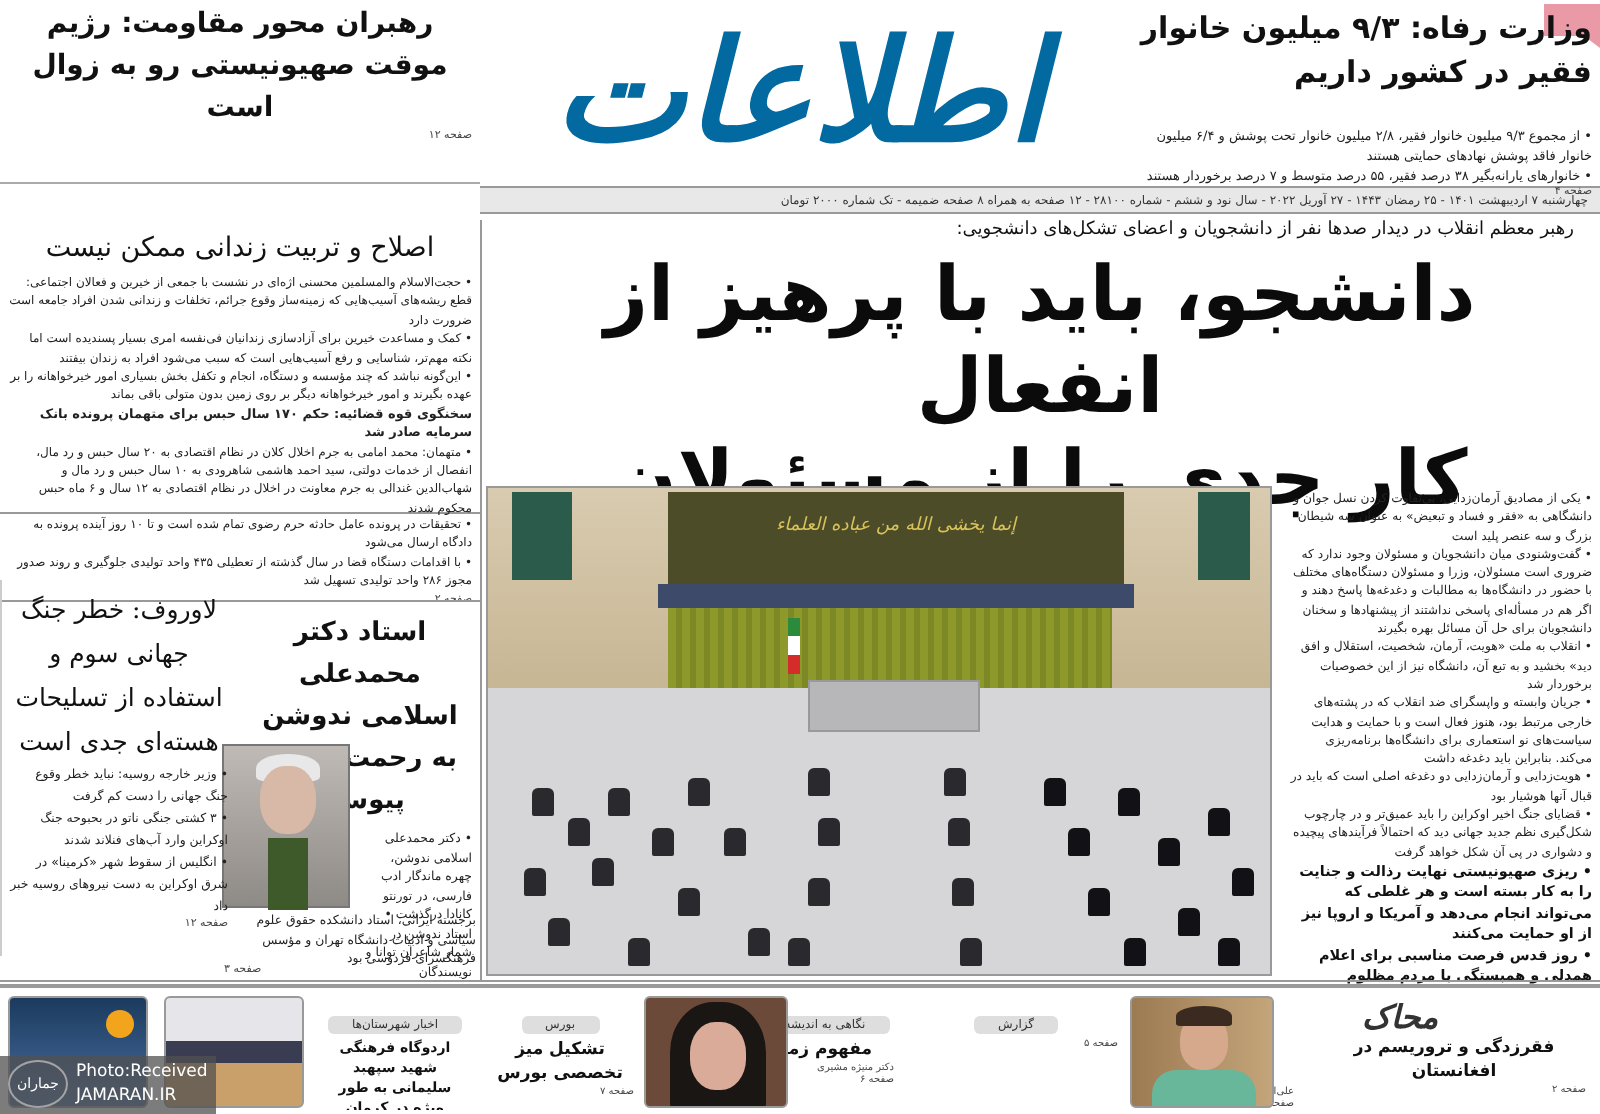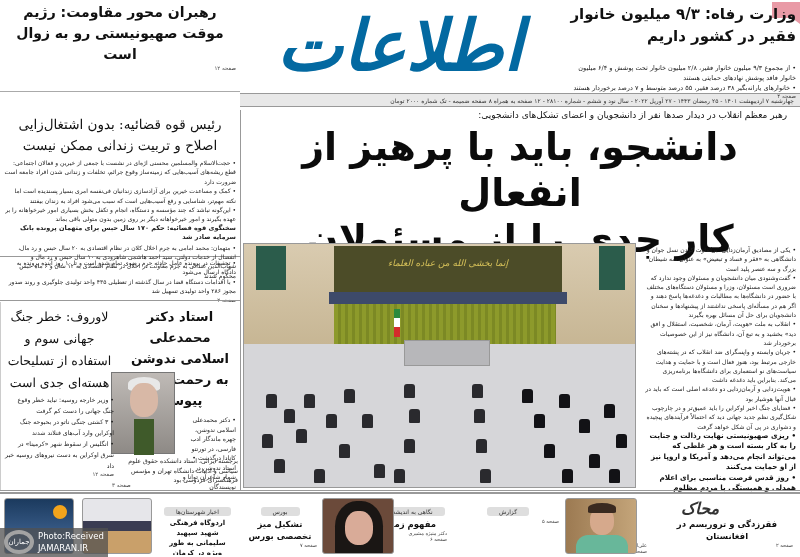--- a/index.html
+++ b/index.html
@@ -72,21 +72,21 @@
 
   
   .bottom-strip { left: 0; top: 492px; width: 800px; height: 65px; border-top: 2px solid #999; background: #fff; }
   .b-card { position: absolute; top: 3px; height: 58px; border: 1px solid #bbb; border-radius: 4px; padding: 2px 3px; text-align: center; overflow: hidden; }
   .b-label { display: inline-block; background: #dedede; border-radius: 3px; font-size: 6px; padding: 1px 12px; color: #333; margin-bottom: 2px; }
   .b-title { font-weight: bold; font-size: 8.5px; line-height: 12px; }
   .b-meta { font-size: 5px; color: #444; text-align: right; }
   .b-photo { position: absolute; top: 4px; height: 56px; border: 1px solid #999; border-radius: 3px; overflow: hidden; }
 
   .watermark { position: absolute; left: 0; top: 528px; width: 108px; height: 29px; background: rgba(80,80,80,0.75); color: #fff; font-size: 8.5px; line-height: 12px; padding: 2px 4px 0 38px; direction: ltr; text-align: left; }
-  .watermark .logo { position: absolute; left: 4px; top: 2px; width: 30px; height: 24px; border: 4px solid #a3a3a3; border-radius: 50%; font-size: 7px; display: flex; align-items: center; justify-content: center; }
+  .watermark .logo { position: absolute; left: 4px; top: 2px; width: 30px; height: 24px; border: 1px solid #a3a3a3; border-radius: 50%; font-size: 7px; display: flex; align-items: center; justify-content: center; }
 
   .rule { position: absolute; background: #999; }
 </style>
 </head>
 <body>
 
 <div class="abs masthead-logo">
   <span>اطلاعات</span>
 </div>
 <div class="abs date-bar">چهارشنبه ۷ اردیبهشت ۱۴۰۱ - ۲۵ رمضان ۱۴۴۳ - ۲۷ آوریل ۲۰۲۲ - سال نود و ششم - شماره ۲۸۱۰۰ - ۱۲ صفحه به همراه ۸ صفحه ضمیمه - تک شماره ۲۰۰۰ تومان</div>
@@ -152,21 +152,20 @@
   <div class="seat f" style="left:315px;top:150px"></div>
   <div class="seat f" style="left:335px;top:175px"></div>
   <div class="seat f" style="left:345px;top:210px"></div>
   <div class="seat f" style="left:360px;top:160px"></div>
   <div class="seat f" style="left:372px;top:190px"></div>
   <div class="seat f" style="left:318px;top:225px"></div>
   <div class="seat f" style="left:365px;top:225px"></div>
 </div>
 
 <div class="abs lc-box">
-  <div class="lc-title">رئیس قوه قضائیه: بدون اشتغال‌زایی</div>
   <div class="lc-title">اصلاح و تربیت زندانی ممکن نیست</div>
   <div class="lc-body">
     <div>• حجت‌الاسلام والمسلمین محسنی اژه‌ای در نشست با جمعی از خیرین و فعالان اجتماعی: قطع ریشه‌های آسیب‌هایی که زمینه‌ساز وقوع جرائم، تخلفات و زندانی شدن افراد جامعه است ضرورت دارد</div>
     <div>• کمک و مساعدت خیرین برای آزادسازی زندانیان فی‌نفسه امری بسیار پسندیده است اما نکته مهم‌تر، شناسایی و رفع آسیب‌هایی است که سبب می‌شود افراد به زندان بیفتند</div>
     <div>• این‌گونه نباشد که چند مؤسسه و دستگاه، انجام و تکفل بخش بسیاری امور خیرخواهانه را بر عهده بگیرند و امور خیرخواهانه دیگر بر روی زمین بدون متولی باقی بماند</div>
     <div class="bold">سخنگوی قوه قضائیه: حکم ۱۷۰ سال حبس برای متهمان پرونده بانک سرمایه صادر شد</div>
     <div>• متهمان: محمد امامی به جرم اخلال کلان در نظام اقتصادی به ۲۰ سال حبس و رد مال، انفصال از خدمات دولتی، سید احمد هاشمی شاهرودی به ۱۰ سال حبس و رد مال و شهاب‌الدین غندالی به جرم معاونت در اخلال در نظام اقتصادی به ۱۲ سال و ۶ ماه حبس محکوم شدند</div>
   </div>
 </div>
 <div class="abs" style="left:4px;top:258px;width:232px;font-size:6px;line-height:9.4px;color:#222;">
@@ -183,21 +182,21 @@
 </div>
 <div class="obit-photo" style="top:372px;">
   <div class="coat"></div>
   <div class="hair"></div>
   <div class="face"></div>
   <div class="scarf"></div>
 </div>
 <div class="abs obit-text" style="left:112px;top:456px;width:126px;">برجسته ایرانی، استاد دانشکده حقوق علوم سیاسی و ادبیات دانشگاه تهران و مؤسس فرهنگسرای فردوسی بود</div>
 <div class="abs page-ref" style="left:112px;top:482px;">صفحه ۳</div>
 
-<div class="abs lavrov-box" style="top:302px;height:188px;">
+<div class="abs lavrov-box" style="top:290px;height:188px;">
   <div class="lavrov-title">لاوروف: خطر جنگ جهانی سوم و استفاده از تسلیحات هسته‌ای جدی است</div>
   <div class="lavrov-body">
     <div>• وزیر خارجه روسیه: نباید خطر وقوع جنگ جهانی را دست کم گرفت</div>
     <div>• ۳ کشتی جنگی ناتو در بحبوحه جنگ اوکراین وارد آب‌های فنلاند شدند</div>
     <div>• انگلیس از سقوط شهر «کرمینا» در شرق اوکراین به دست نیروهای روسیه خبر داد</div>
   </div>
   <div class="page-ref">صفحه ۱۲</div>
 </div>
 
 <div class="rule" style="left:240px;top:110px;width:1px;height:380px;"></div>

